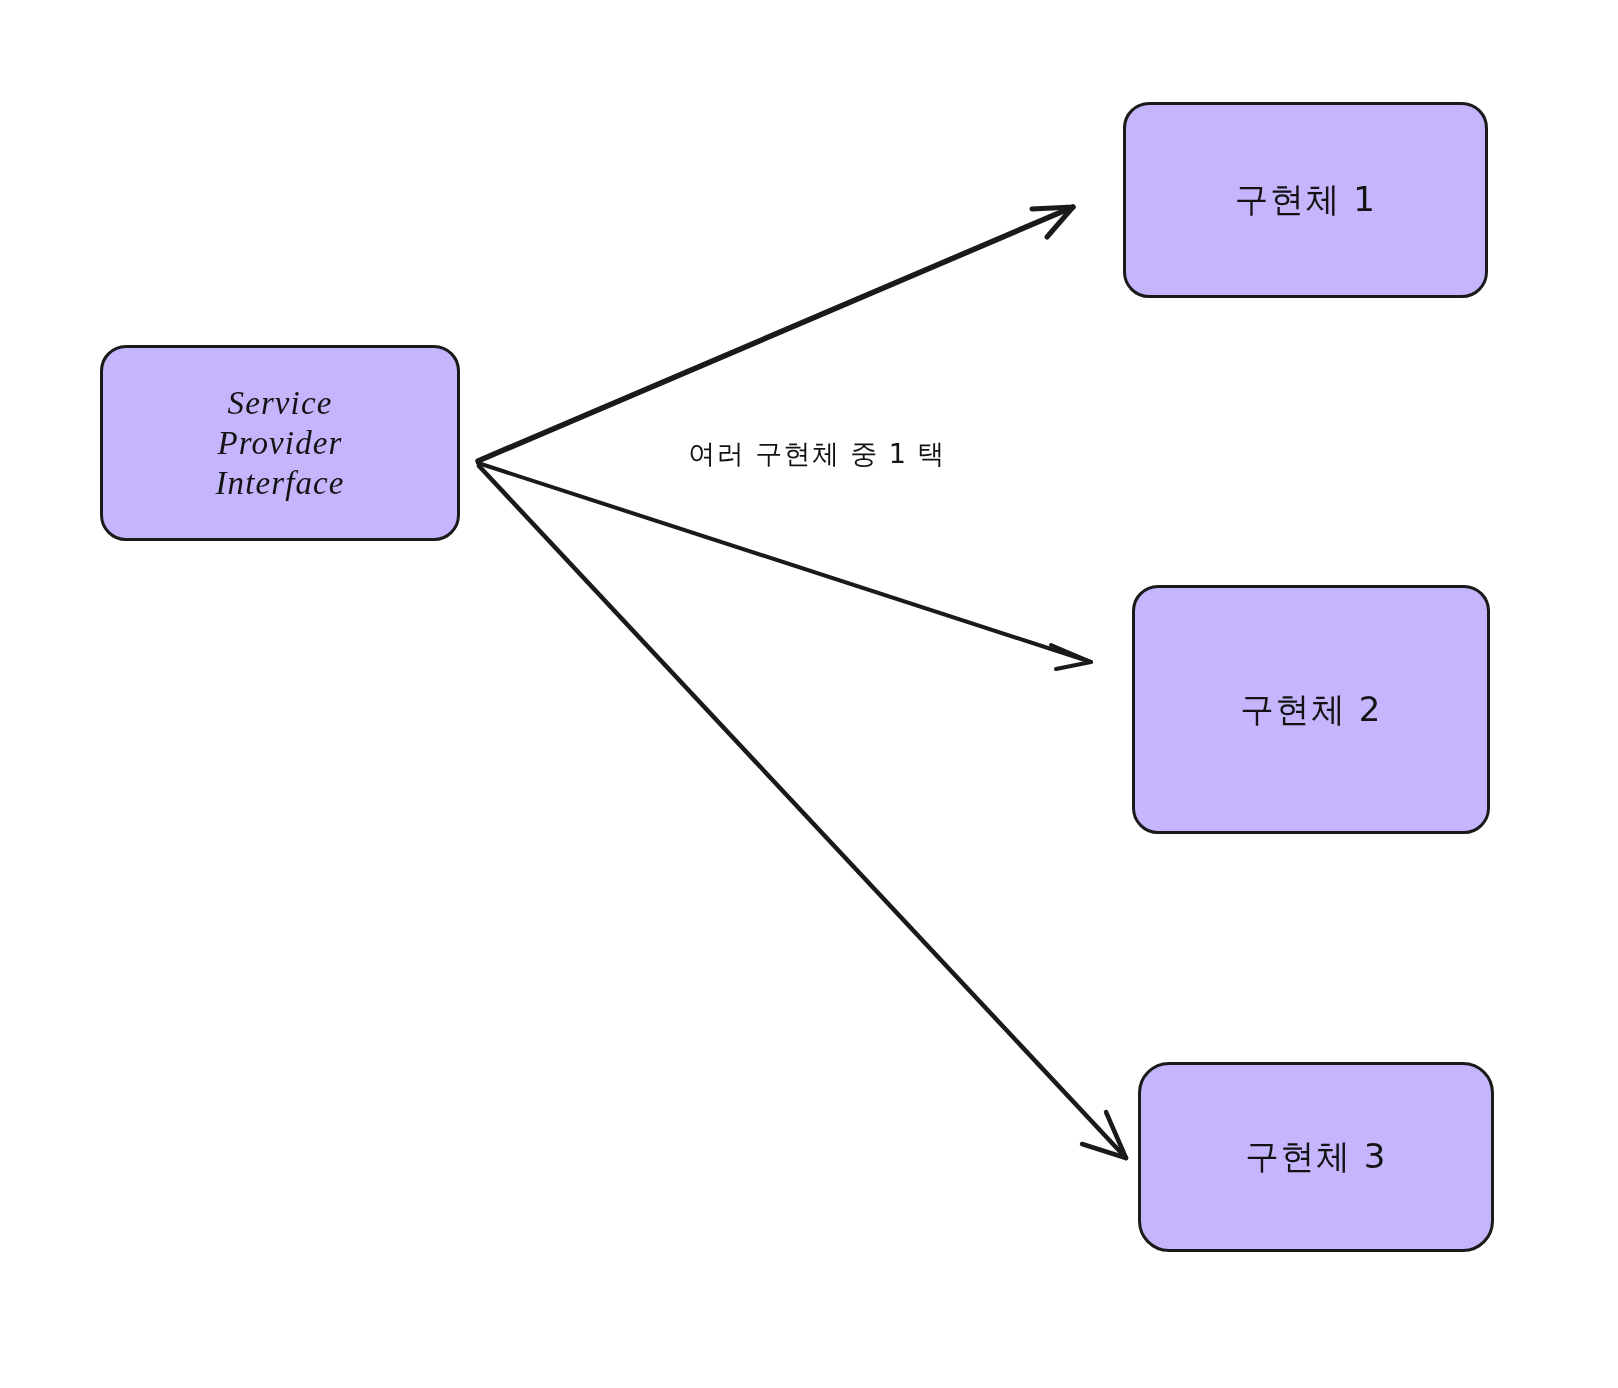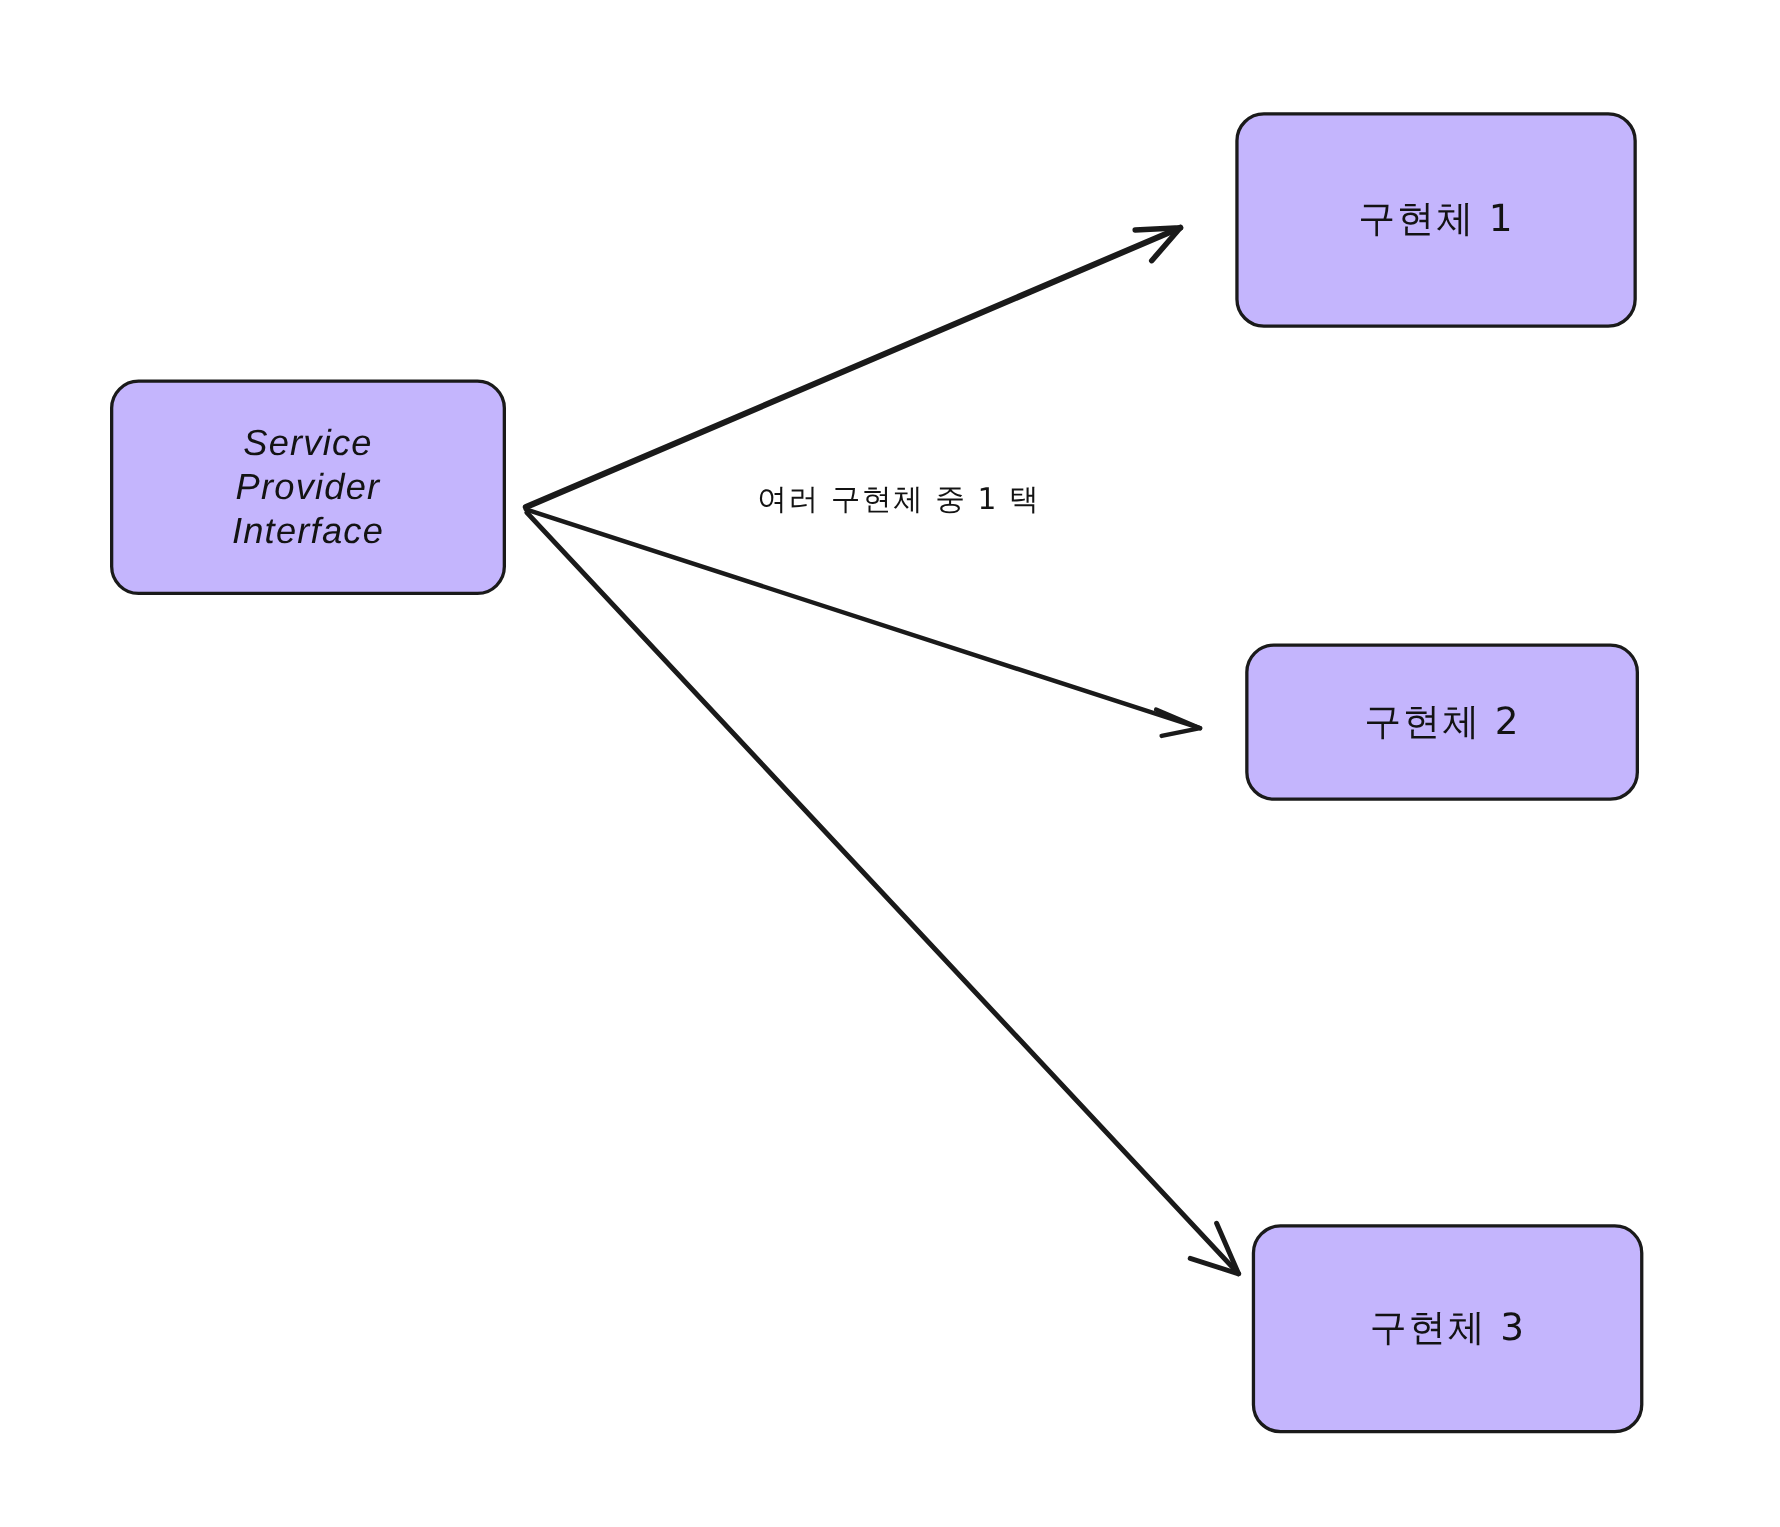--- a/index.html
+++ b/index.html
@@ -44,45 +44,46 @@
   }
 
   
   #node-spi {
     left: 100px;
     top: 345px;
     width: 360px;
     height: 196px;
   }
   #node-spi .node-label {
-    font-family: Liberation Sans, sans-serif;
+    font-family: Liberation Serif, serif;
     font-size: 33px;
     font-style: italic;
     letter-spacing: 1.1px;
     line-height: 1.22;
   }
 
   
   #node-impl-1 {
     left: 1123px;
     top: 102px;
     width: 365px;
     height: 196px;
   }
   #node-impl-2 {
     left: 1132px;
     top: 585px;
     width: 358px;
-    height: 143px;
+    height: 249px;
   }
   #node-impl-3 {
     left: 1138px;
-    top: 1113px;
+    top: 1062px;
     width: 356px;
     height: 190px;
+    border-radius: 31px;
   }
   .node-box.impl .node-label {
     font-family: "DejaVu Sans", sans-serif;
     font-size: 34px;
     letter-spacing: 1.5px;
   }
 
   
   #edge-label-choose {
     position: absolute;

